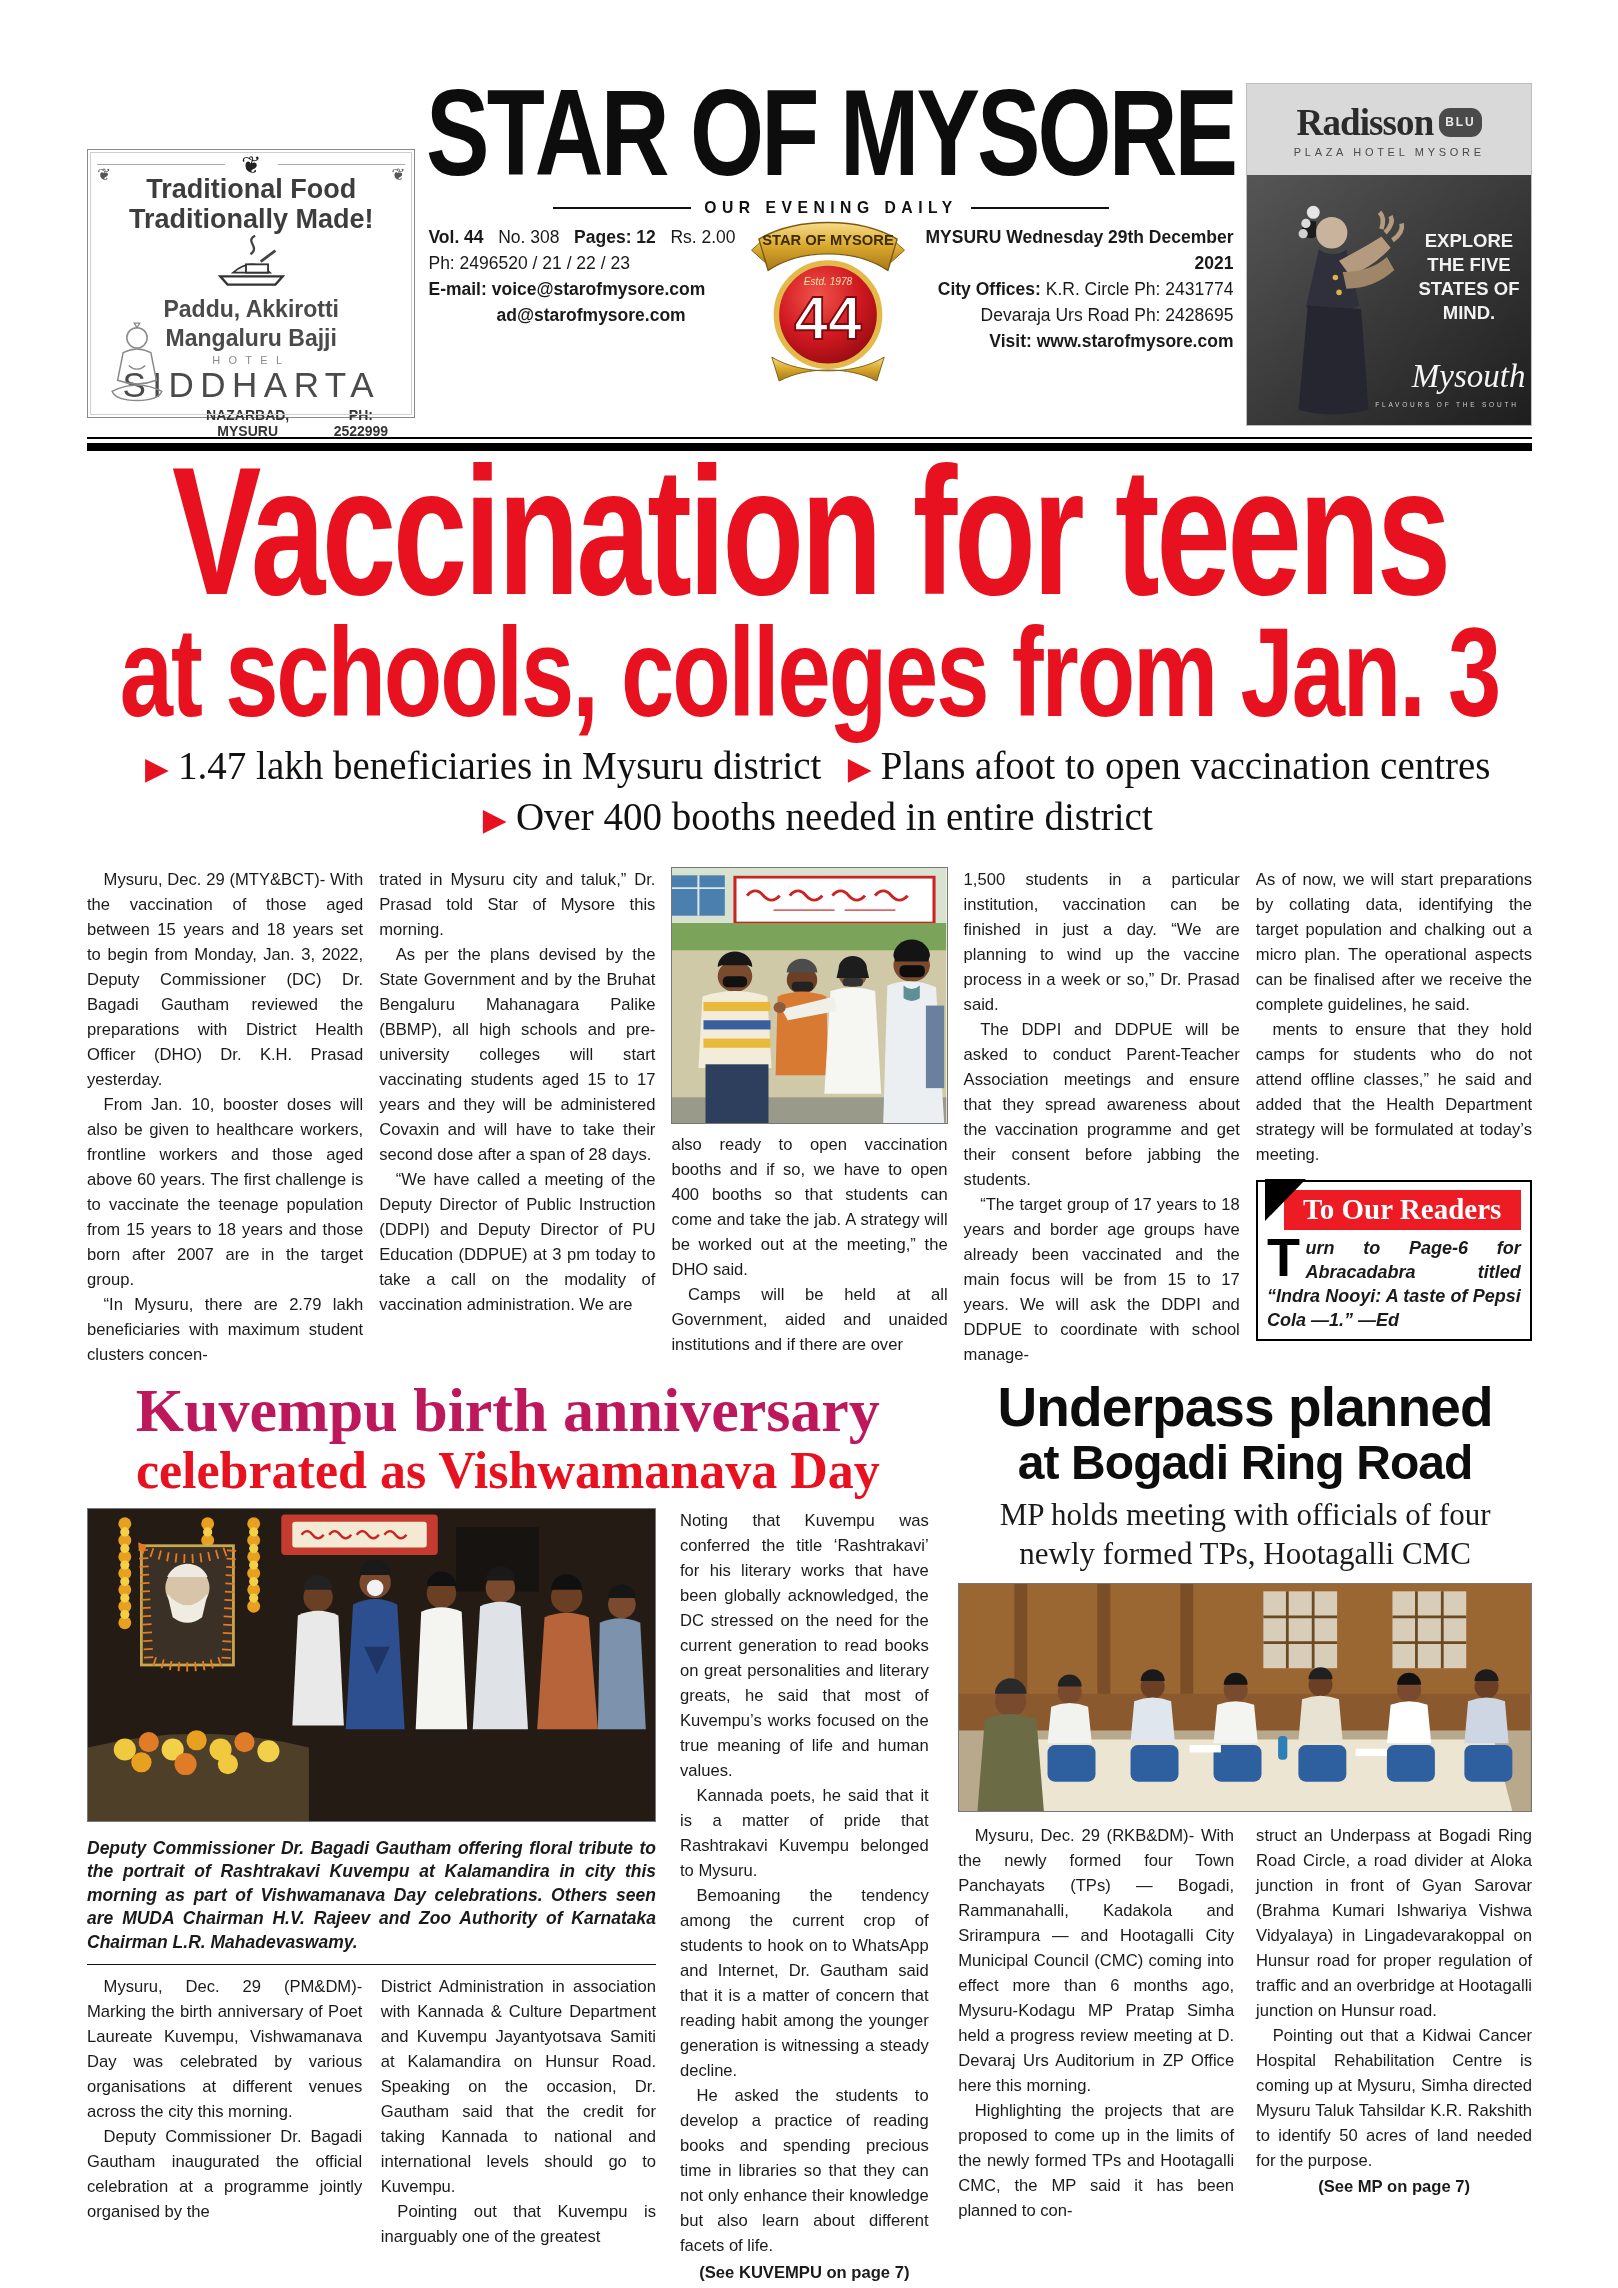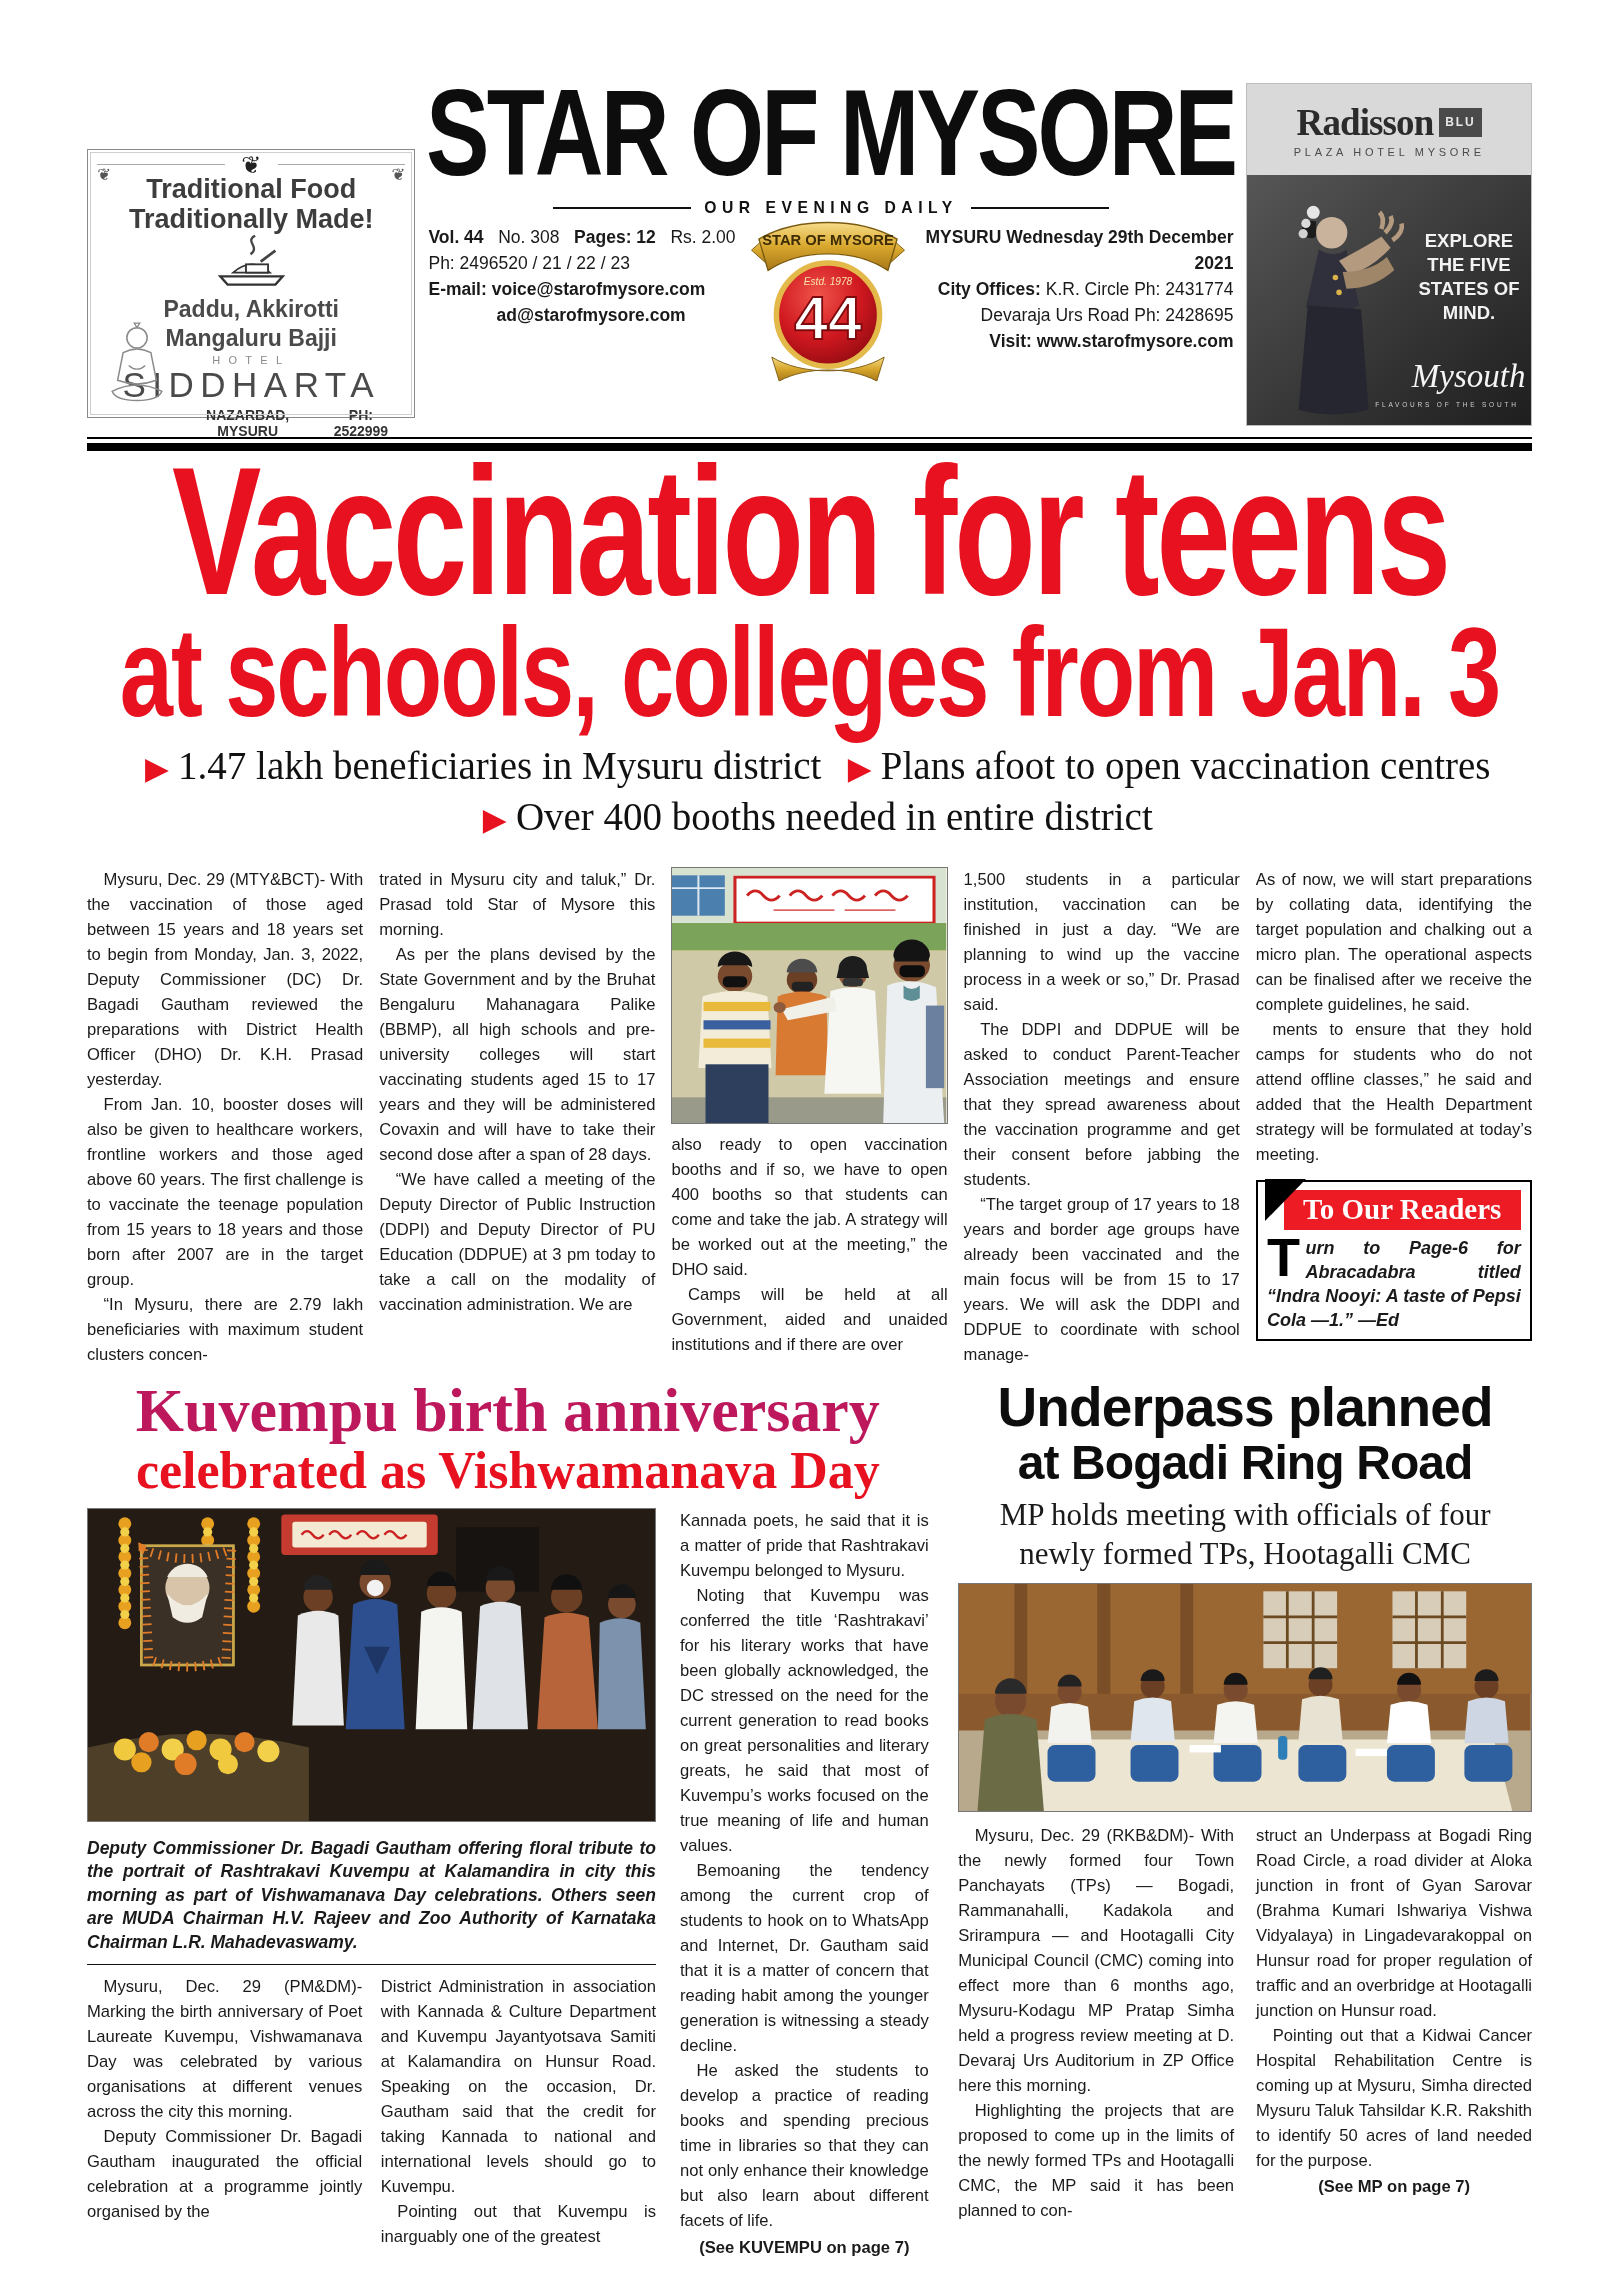--- a/index.html
+++ b/index.html
@@ -38,21 +38,21 @@
   .logo-badge{position:relative;margin:-11px -7.4px -55px -7.4px;z-index:5;}
 
   .ad-right{width:286px;margin-top:3.7px;border:0.9px solid #bdbdbd;height:343px;box-sizing:border-box;
             display:flex;flex-direction:column;}
   .radisson-band{background:#d9d9d9;height:92px;display:flex;flex-direction:column;align-items:center;
                  justify-content:center;}
   .radisson-logo{display:flex;align-items:center;gap:5.5px;}
   .radisson-script{font-family:"Liberation Serif","DejaVu Serif",serif;font-weight:bold;
                    font-size:37px;color:#2b2b2b;letter-spacing:-0.9px;}
   .blu-box{background:#4a4a4a;color:#e8e8e8;font-size:12px;font-weight:bold;letter-spacing:1.8px;
-           padding:7.4px 6.5px;}
+           padding:7.4px 6.5px;border-radius:11px;}
   .radisson-sub{font-size:11px;letter-spacing:3.7px;color:#4a4a4a;margin-top:1.8px;}
   .radisson-photo{position:relative;flex:1;background:linear-gradient(135deg,#4e4e4e,#262626 70%);}
   .explore-text{position:absolute;right:11px;top:54px;width:102px;text-align:center;color:#f2f2f2;
                 font-weight:bold;font-size:18.5px;line-height:24px;}
   .mysouth{position:absolute;right:5.5px;bottom:30px;width:157px;text-align:right;color:#f5f5f5;
            font-family:"Liberation Serif","DejaVu Serif",serif;font-style:italic;font-size:33px;}
   .mysouth-sub{position:absolute;right:5.5px;bottom:16.6px;width:157px;text-align:center;color:#cfcfcf;
                font-size:6.5px;letter-spacing:2.8px;}
 
   .double-rule{position:relative;z-index:1;margin-top:3.7px;}
@@ -458,22 +458,22 @@
                   <p>Deputy Commissioner Dr. Bagadi Gautham inaugurated the official celebration at a programme jointly organised by the</p>
                 </div>
               <div class="kuv-col cont">
                   <p>District Administration in association with Kannada &amp; Culture Department and Kuvempu Jayantyotsava Samiti at Kalamandira on Hunsur Road. Speaking on the occasion, Dr. Gautham said that the credit for taking Kannada to national and international levels should go to Kuvempu.</p>
                   <p>Pointing out that Kuvempu is inarguably one of the greatest</p>
                 </div>
             </div>
           </div>
           <div class="kuv-right cont">
             <div>
+                <p>Noting that Kuvempu was conferred the title ‘Rashtrakavi’ for his literary works that have been globally acknowledged, the DC stressed on the need for the current generation to read books on great personalities and literary greats, he said that most of Kuvempu’s works focused on the true meaning of life and human values.</p>
                 <p>Kannada poets, he said that it is a matter of pride that Rashtrakavi Kuvempu belonged to Mysuru.</p>
-                <p>Noting that Kuvempu was conferred the title ‘Rashtrakavi’ for his literary works that have been globally acknowledged, the DC stressed on the need for the current generation to read books on great personalities and literary greats, he said that most of Kuvempu’s works focused on the true meaning of life and human values.</p>
                 <p>Bemoaning the tendency among the current crop of students to hook on to WhatsApp and Internet, Dr. Gautham said that it is a matter of concern that reading habit among the younger generation is witnessing a steady decline.</p>
                 <p>He asked the students to develop a practice of reading books and spending precious time in libraries so that they can not only enhance their knowledge but also learn about different facets of life.</p>
               </div>
             <div class="see-more">(See KUVEMPU on page 7)</div>
           </div>
         </div>
       </section>
 
       <section class="underpass">
         <div class="up-h1">Underpass planned</div>

